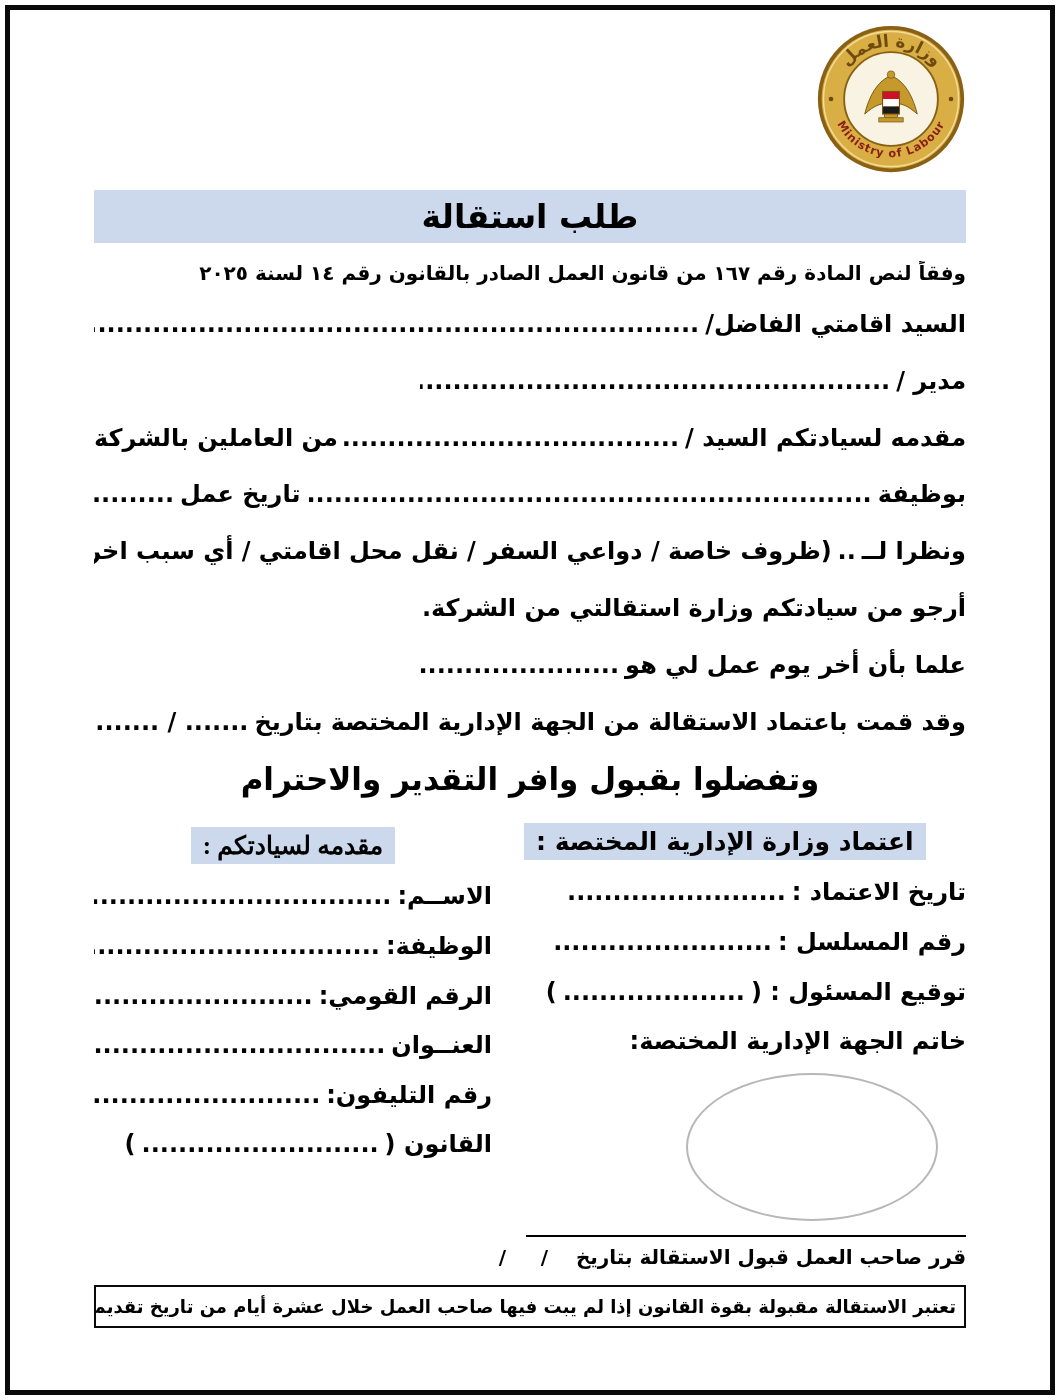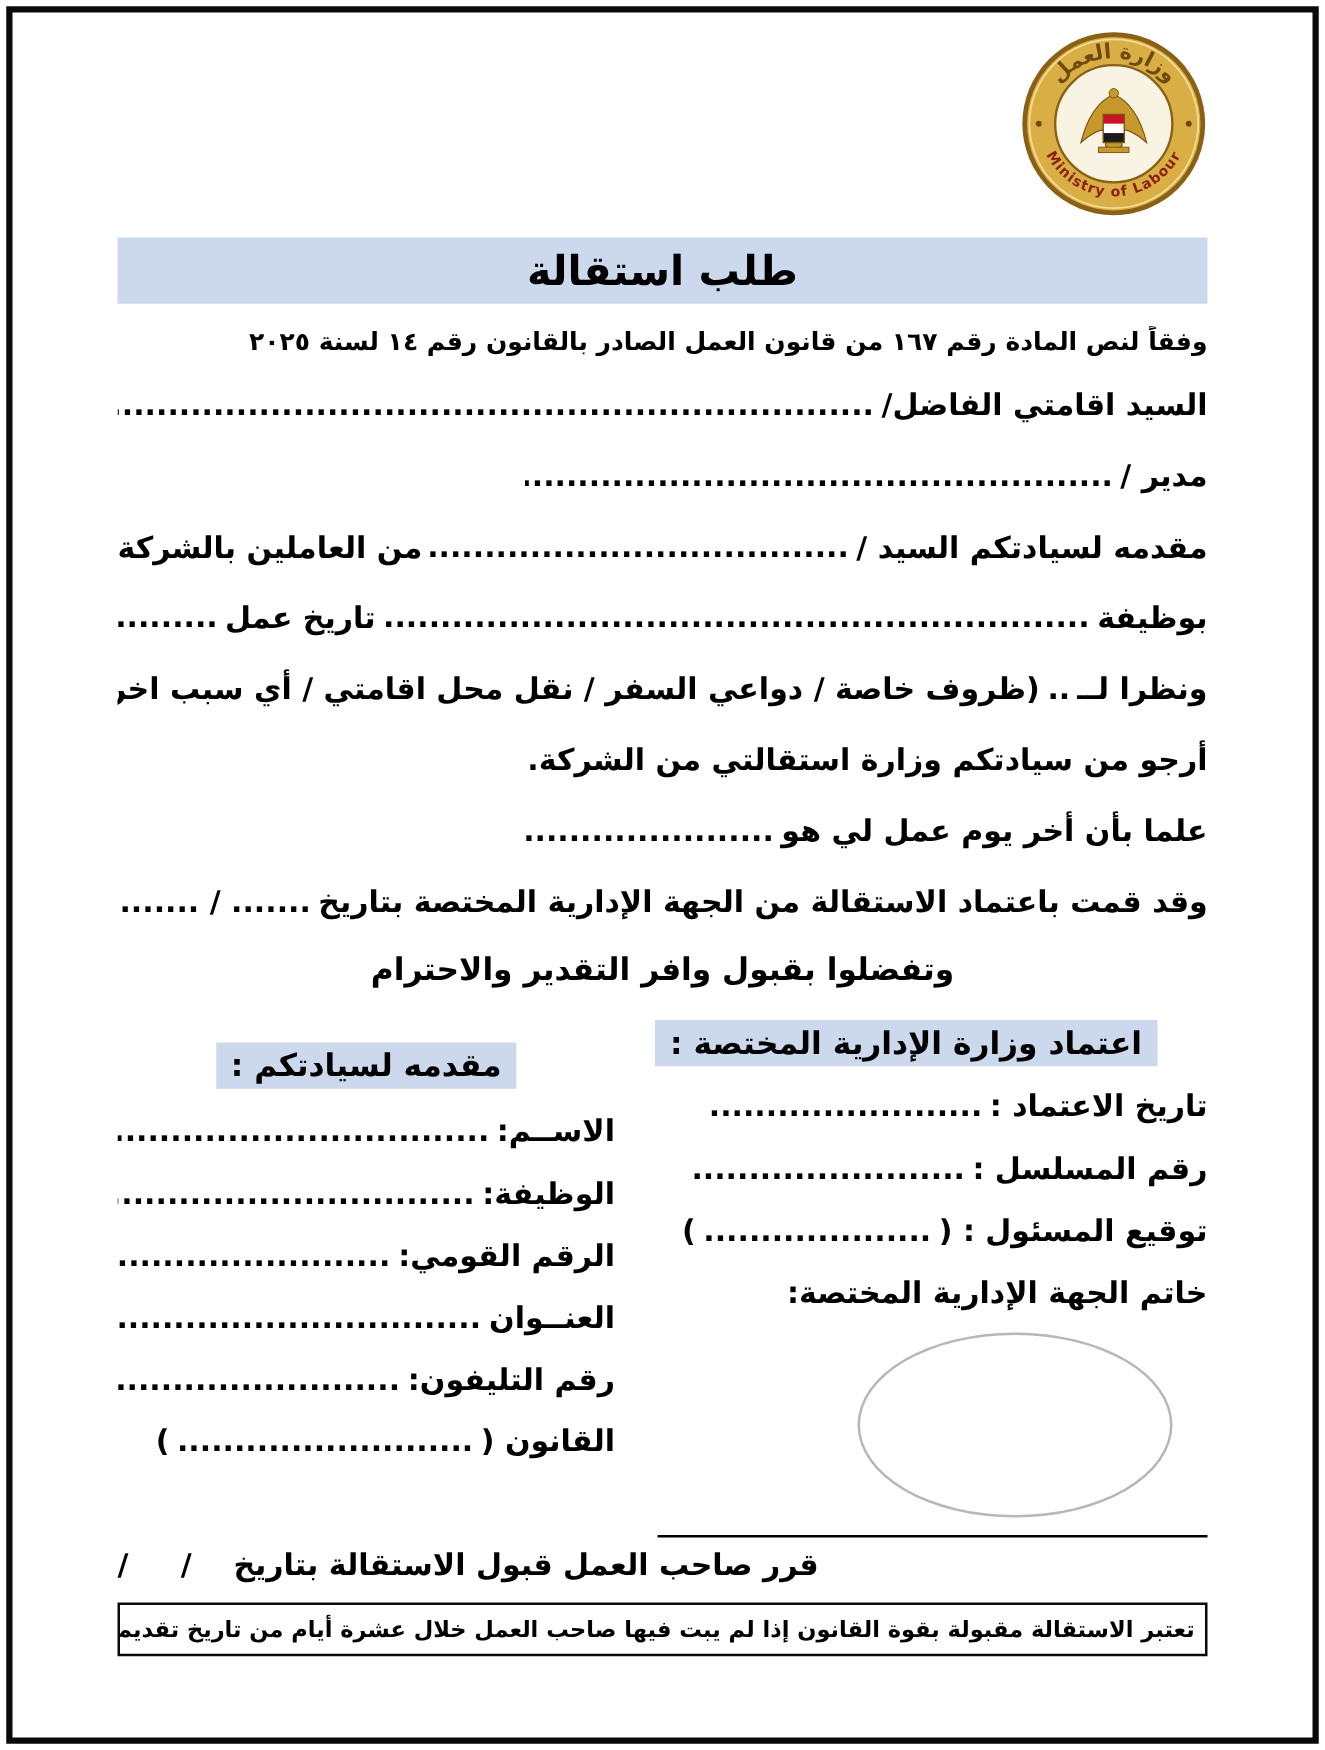--- a/index.html
+++ b/index.html
@@ -19,38 +19,38 @@
 
   .line { display:flex; align-items:baseline; gap:6px; margin-top:22px;
           font-weight:bold; font-size:24px; white-space:nowrap; overflow:hidden; line-height:1.45; }
   .lbl  { flex:0 0 auto; }
   .dots-fill   { flex:1 1 auto; min-width:0; overflow:hidden; }
   .dots-shrink { flex:0 1 165px; min-width:18px; overflow:hidden; }
   .dots-fixed  { flex:0 0 auto; overflow:hidden; }
   .w470 { width:470px; } .w200 { width:200px; } .w80 { width:80px; }
   .line.between { justify-content:space-between; }
 
-  .closing { margin-top:22px; text-align:center; font-weight:bold; font-size:25px; }
+  .closing { margin-top:22px; text-align:center; font-weight:bold; font-size:31px; }
 
   .columns { display:flex; justify-content:space-between; margin-top:26px; }
   .col-right { width:442px; }
   .col-left  { width:398px; }
   .col-header { display:table; background:#ccd9ec; padding:4px 12px;
                 font-weight:bold; font-size:25px; white-space:nowrap; }
   .col-right .col-header { margin:0 auto 0 0; }   
-  .col-left  .col-header { margin:18px auto; }       
+  .col-left  .col-header { margin:4px auto;font-family:Liberation Serif, serif; }       
   .crow { display:flex; align-items:baseline; gap:6px; margin-top:16px;
           font-weight:bold; font-size:24px; white-space:nowrap; overflow:hidden; line-height:1.4; }
   .dots-plain { flex:0 1 auto; min-width:0; overflow:hidden; }
 
   .stamp-ellipse { width:252px; height:148px; border:2px solid #b7b7b7; border-radius:50%;
                    margin:14px 28px 0 auto; }
 
   .divider { width:440px; border-top:2px solid #000; margin:14px 0 0 auto; }
-  .employer-line { margin-top:8px; text-align:left; font-weight:bold; font-size:24px; white-space:nowrap; }
+  .employer-line { margin-top:8px; text-align:right; font-weight:bold; font-size:20px; white-space:nowrap; }
 
   .notice { margin-top:16px; border:2px solid #0a0a0a; padding:9px 8px; text-align:center;
             font-weight:bold; font-size:18px; white-space:nowrap; overflow:hidden; }
 </style>
 </head>
 <body>
 
 <div class="page">
   <div class="frame"></div>
 

